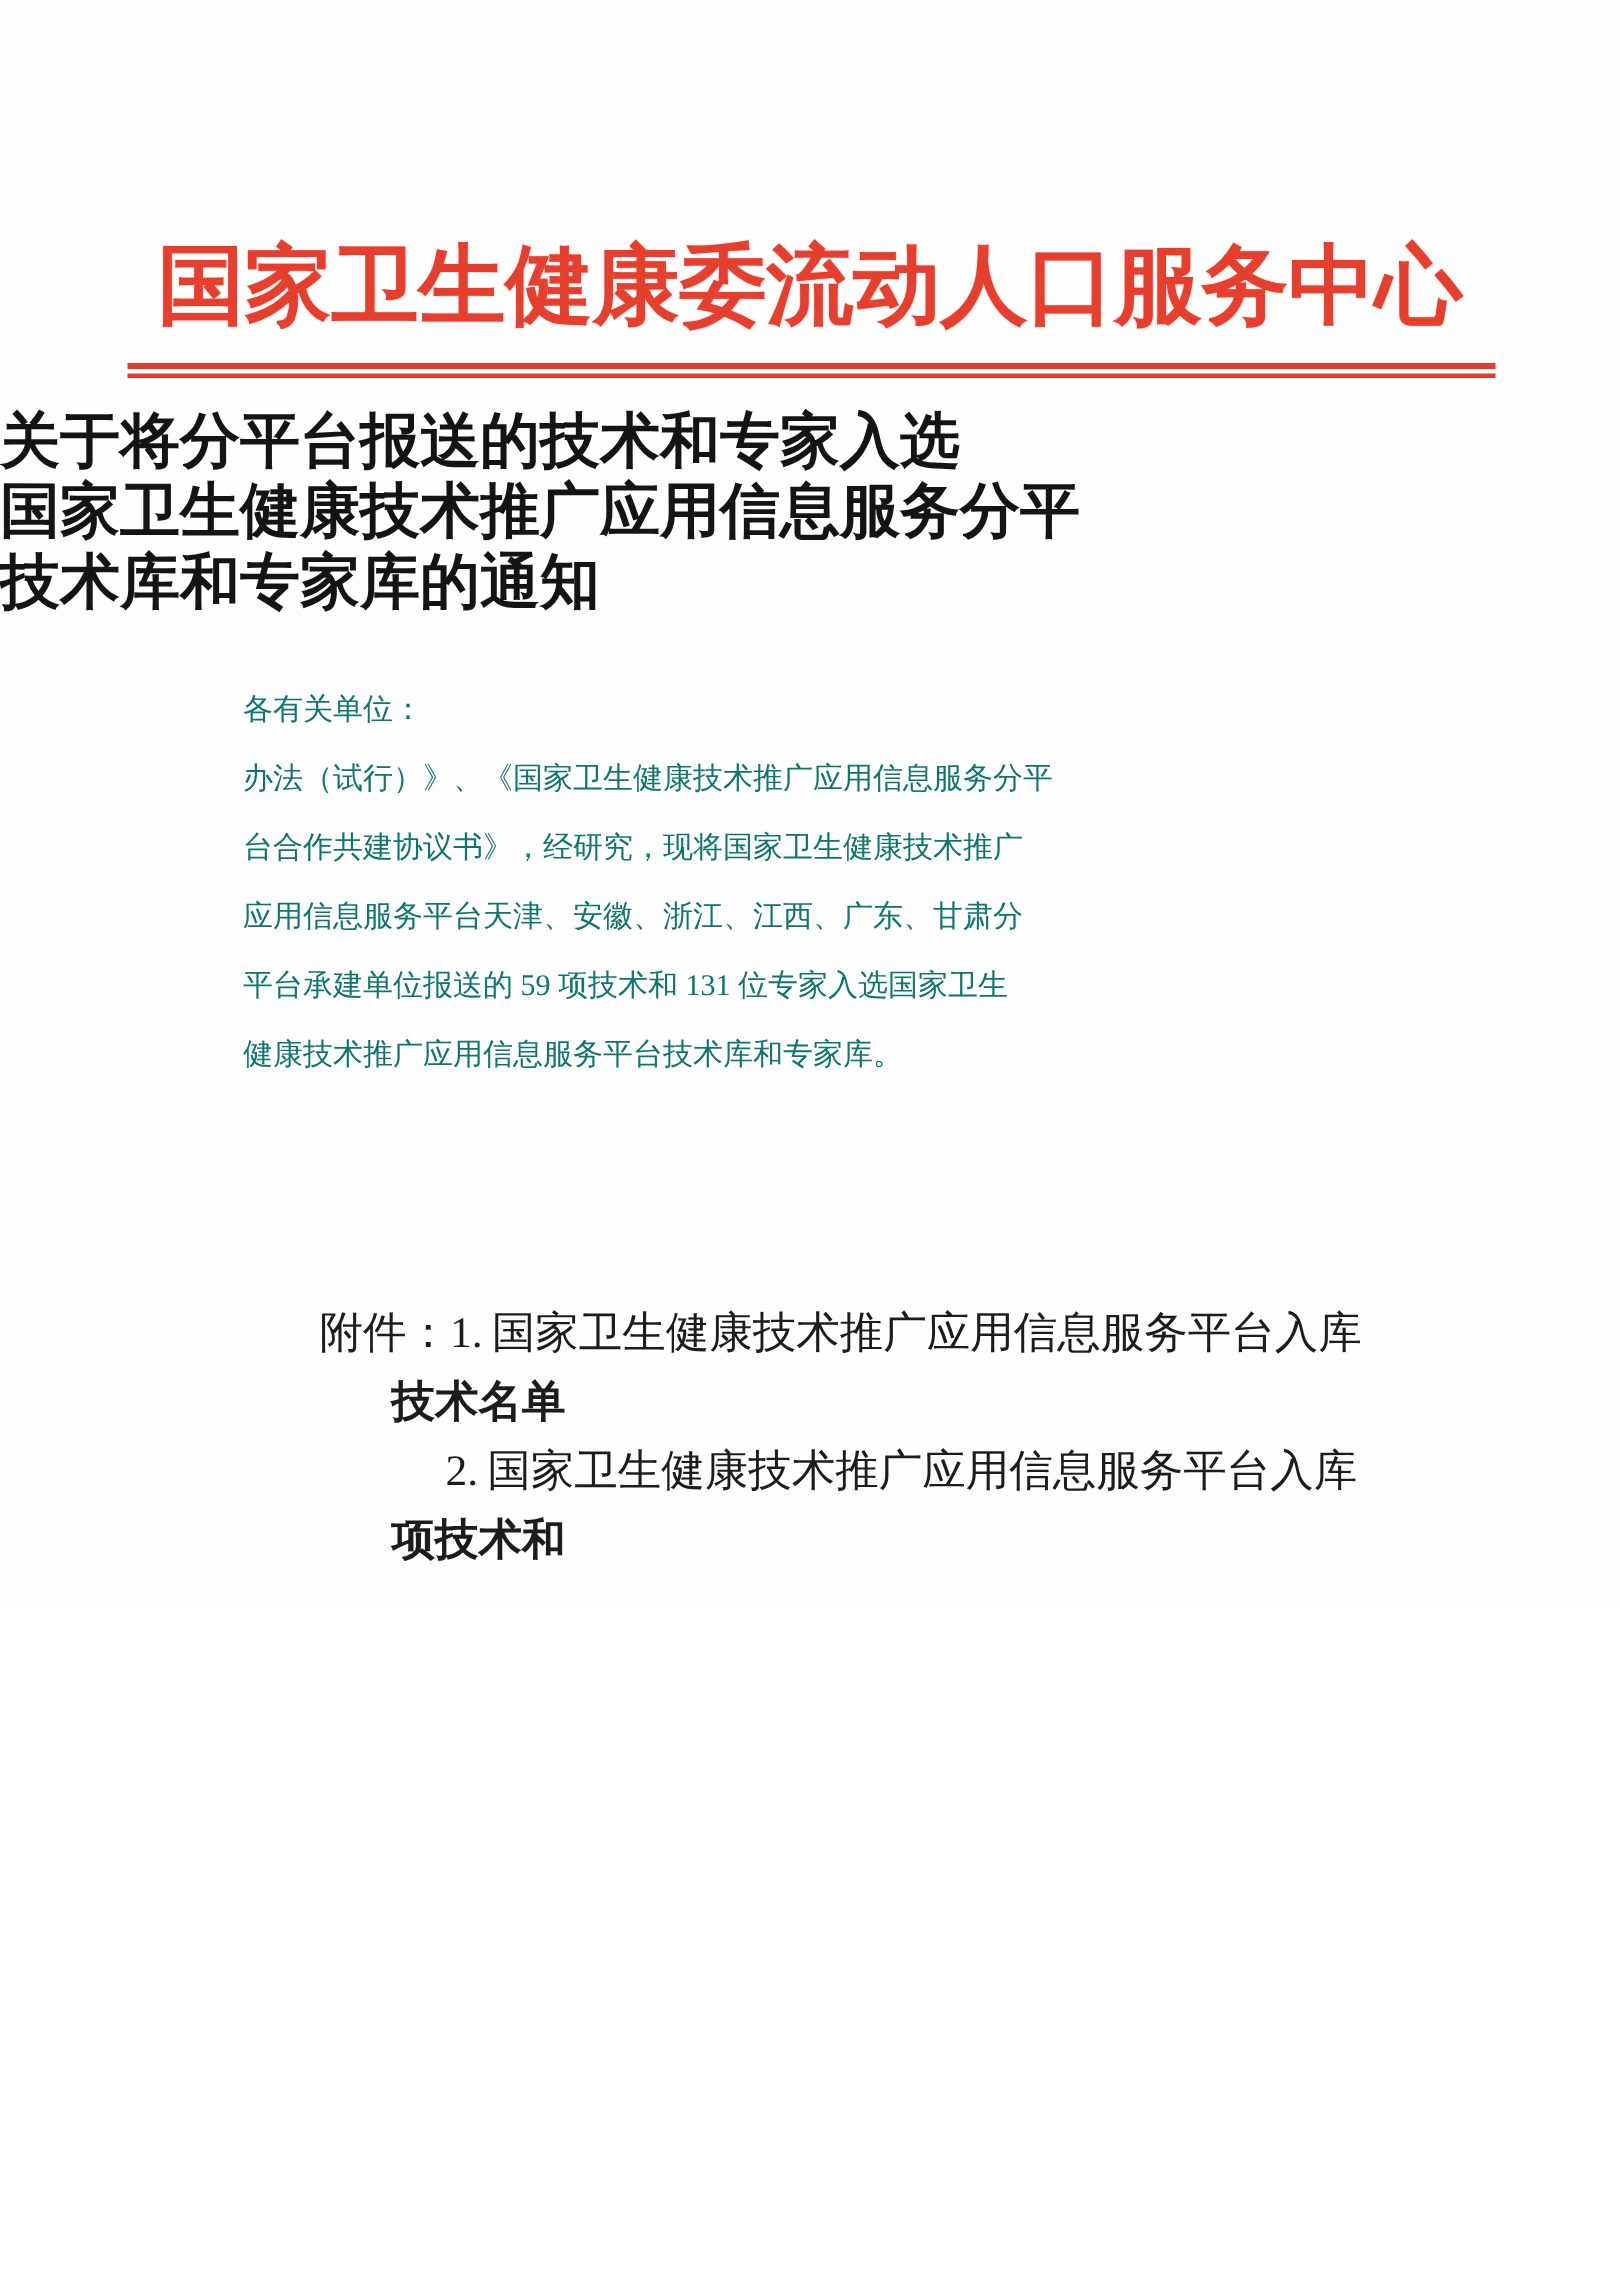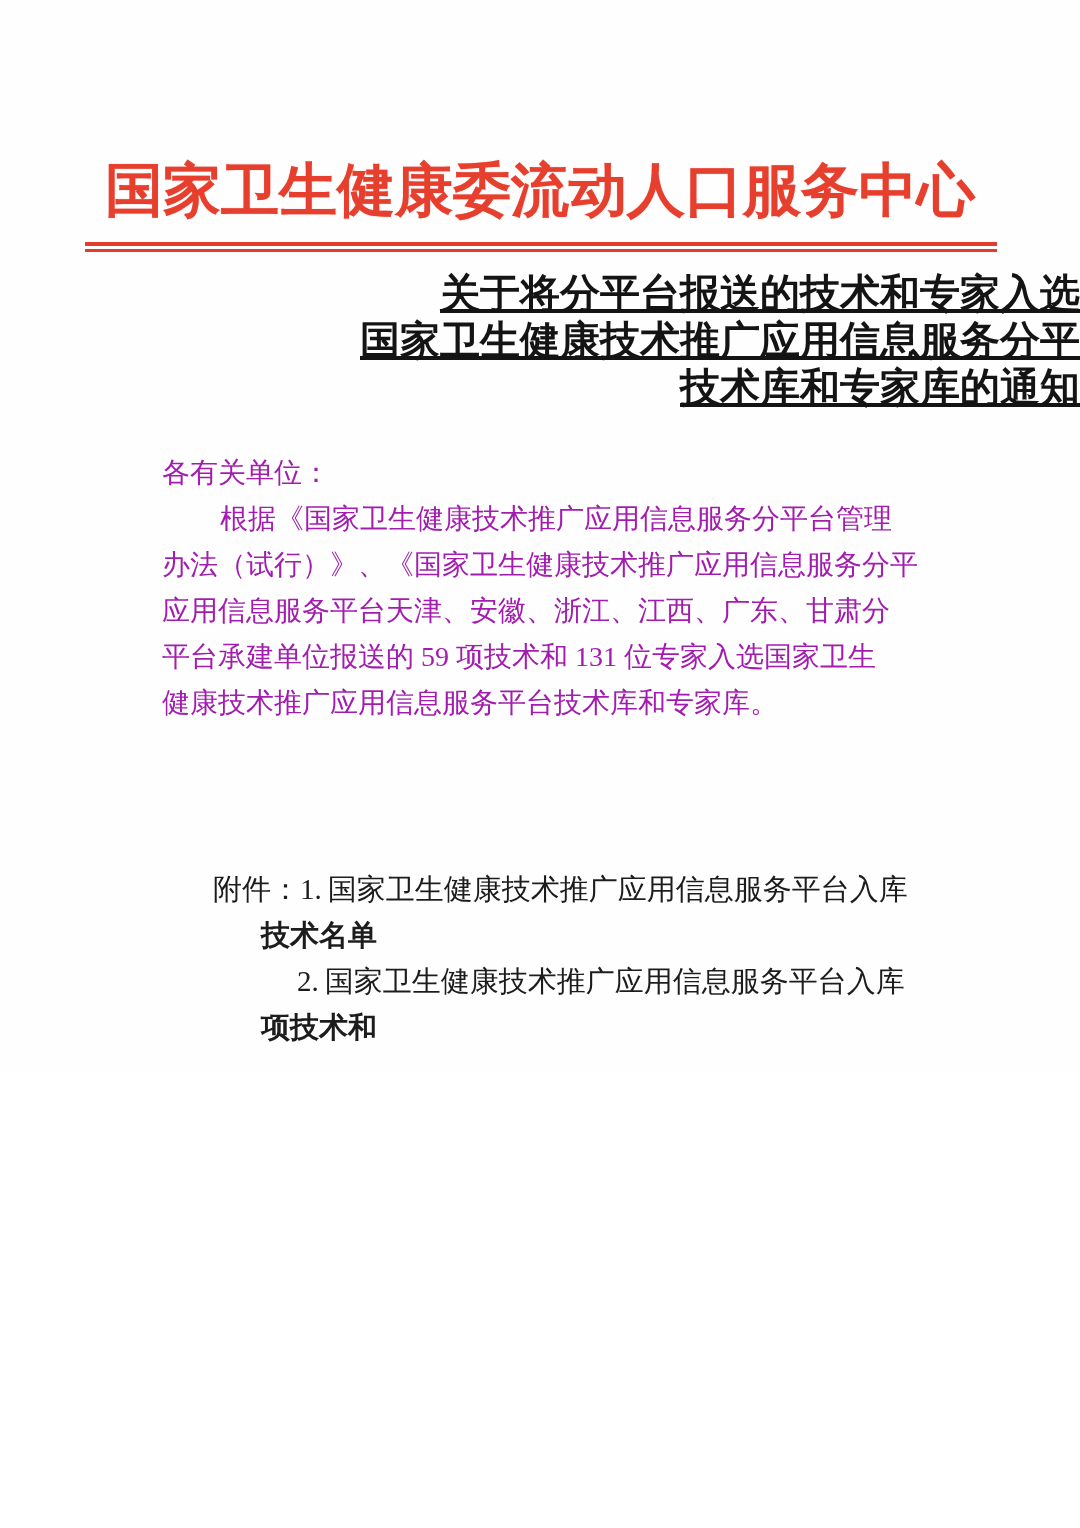--- a/index.html
+++ b/index.html
@@ -46,37 +46,36 @@
   .rule-bottom .bar1 { height: 3px; background: #e23c2e; }
   .rule-bottom .gap  { height: 3px; }
   .rule-bottom .bar2 { height: 4px; background: #e23c2e; }
 
   
   .doc-title {
     position: absolute;
     top: 270px;
     left: 0;
     width: 100%;
-    text-align: right;
+    text-align: left;
     font-size: 40px;
     line-height: 47px;
     font-weight: 700;
     color: #141414;
-    text-decoration: underline;
   }
 
   
   .body-text {
     position: absolute;
     left: 162px;
     top: 450px;
     width: 780px;
-    font-size: 28px;
+    font-size: 20px;
     line-height: 46px;
-    color: #a21caf;
+    color: #0f766e;
   }
   .body-text .line { white-space: nowrap; }
   .indent { padding-left: 58px; }
 
   
   .attachments {
     position: absolute;
     left: 162px;
     top: 866px;
     width: 800px;
@@ -145,22 +144,22 @@
   </div>
 
   <div class="doc-title">
     <div>关于将分平台报送的技术和专家入选</div>
     <div>国家卫生健康技术推广应用信息服务分平</div>
     <div>技术库和专家库的通知</div>
   </div>
 
   <div class="body-text">
     <div class="line">各有关单位：</div>
-    <div class="line indent">根据《国家卫生健康技术推广应用信息服务分平台管理</div>
     <div class="line">办法（试行）》、《国家卫生健康技术推广应用信息服务分平</div>
+    <div class="line">台合作共建协议书》，经研究，现将国家卫生健康技术推广</div>
     <div class="line">应用信息服务平台天津、安徽、浙江、江西、广东、甘肃分</div>
     <div class="line">平台承建单位报送的 59 项技术和 131 位专家入选国家卫生</div>
     <div class="line">健康技术推广应用信息服务平台技术库和专家库。</div>
   </div>
 
   <div class="attachments">
     <div class="row">
       <span class="att-label">附件：</span><span class="att-num">1.</span><span class="num-gap"></span><span>国家卫生健康技术推广应用信息服务平台入库</span>
     </div>
     <div class="row cont">技术名单</div>

